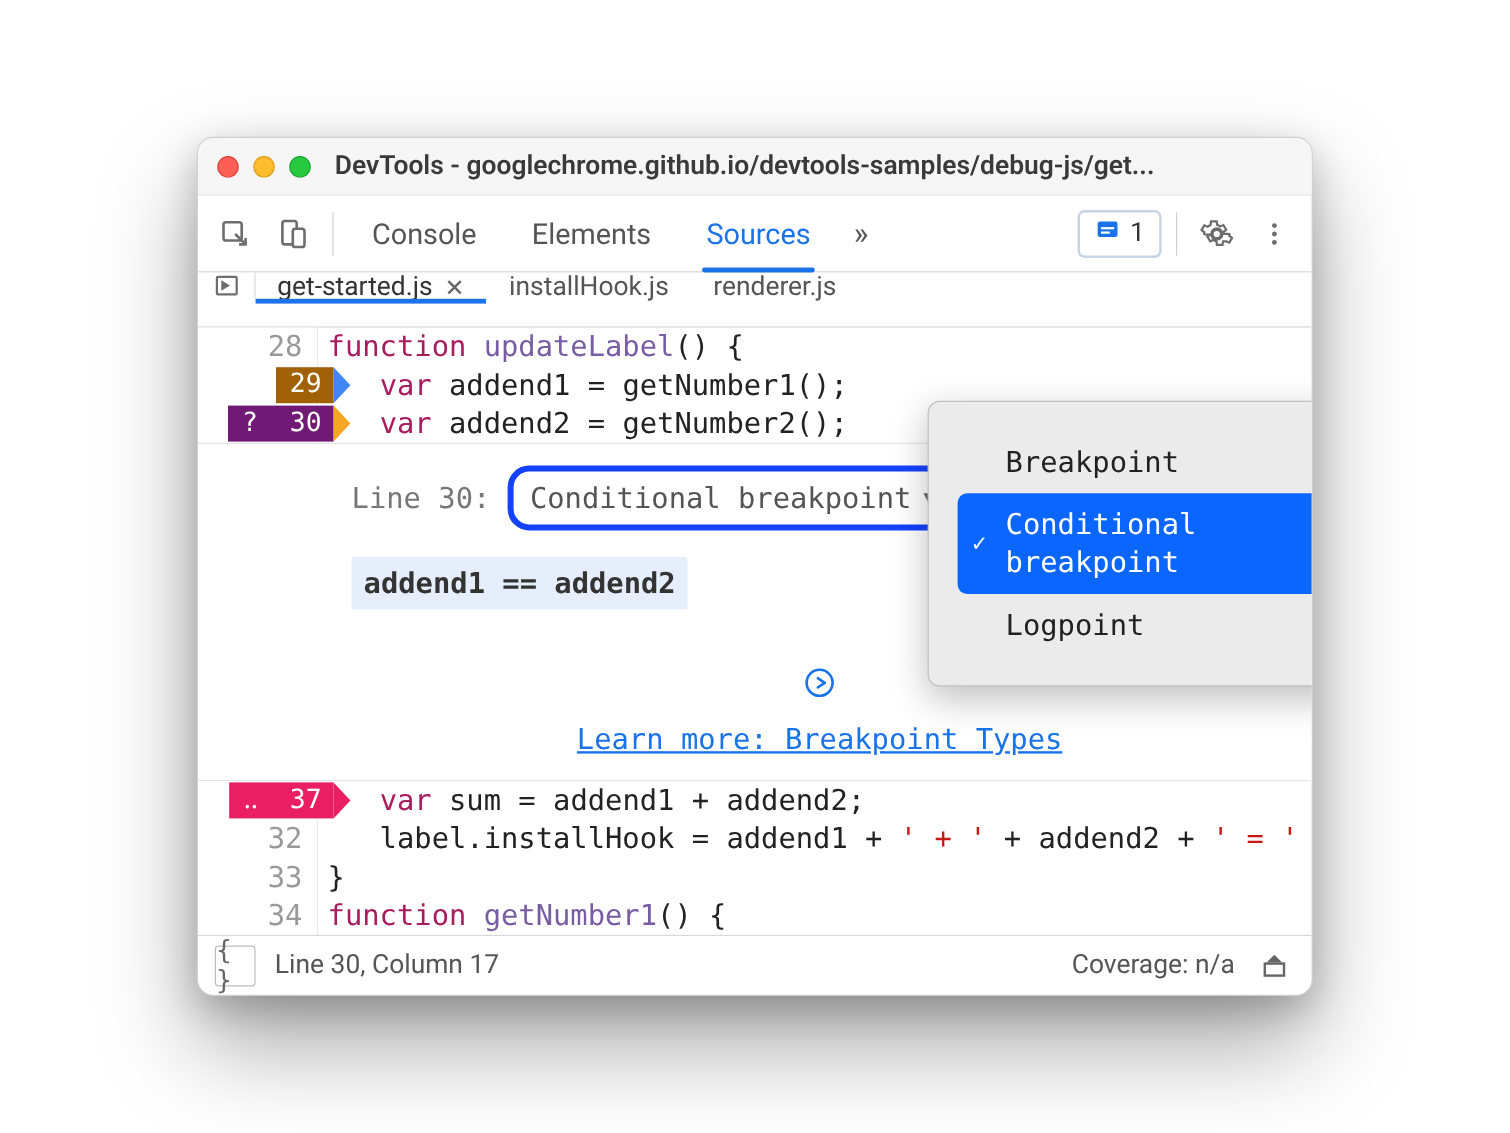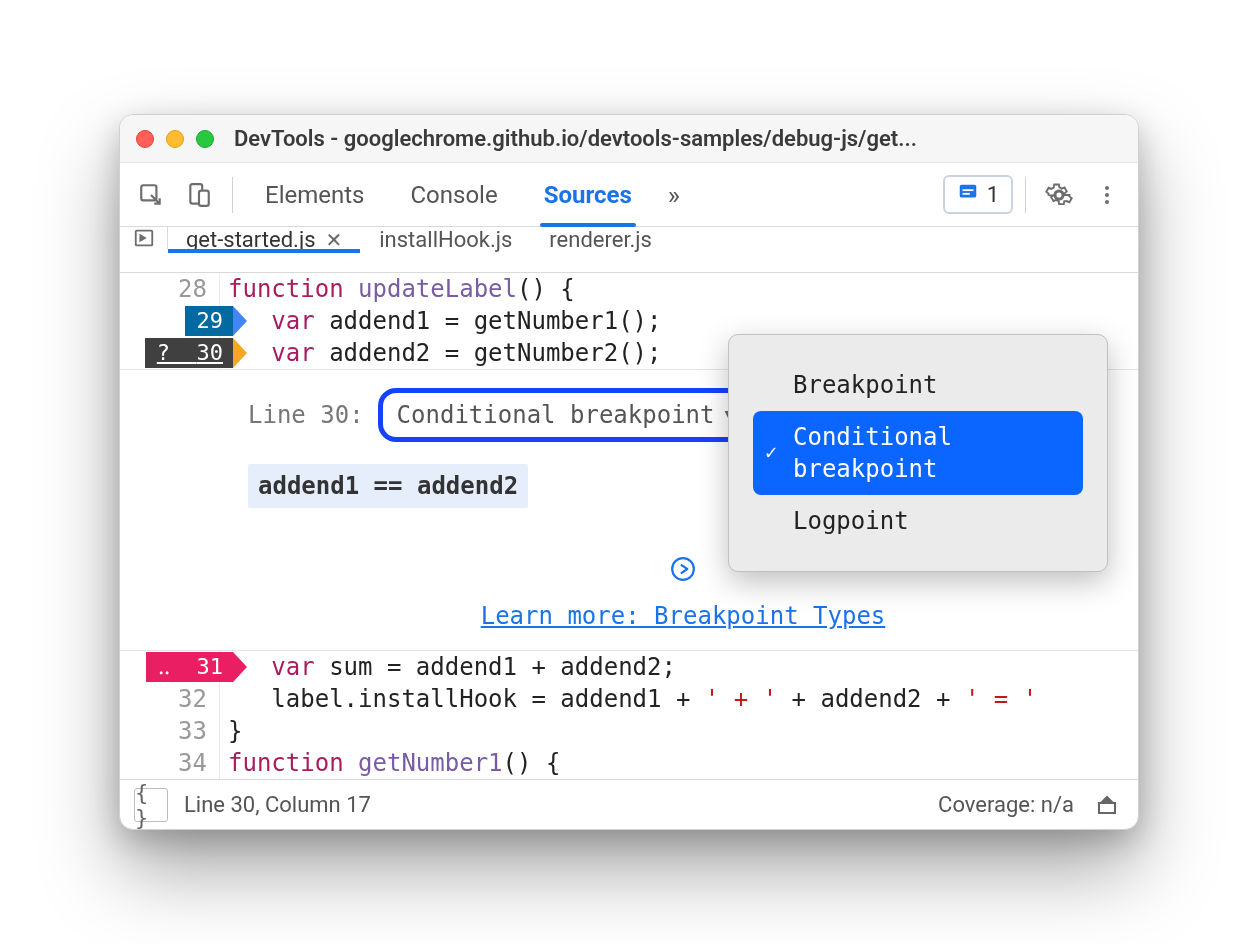--- a/index.html
+++ b/index.html
@@ -5,21 +5,21 @@
   * { box-sizing: border-box; margin: 0; padding: 0; }
   body {
     font-family: -apple-system, BlinkMacSystemFont, "Segoe UI", Roboto, sans-serif;
     background: #fff;
     display: flex;
     align-items: center;
     justify-content: center;
     min-height: 944px;
   }
   .window {
-    width: 1020px;
+    width: 930px;
     border-radius: 14px;
     background: #fff;
     box-shadow: 0 40px 80px rgba(0,0,0,0.35), 0 10px 30px rgba(0,0,0,0.2);
     overflow: hidden;
     border: 1px solid #d0d0d0;
     position: relative;
   }
 
   
   .titlebar {
@@ -70,21 +70,21 @@
   .tab {
     padding: 0 20px;
     height: 64px;
     display: flex; align-items: center;
     color: #555;
     cursor: pointer;
     position: relative;
   }
   .tab.active {
     color: #1a73e8;
-    font-weight: 700;
+    font-weight: 400;
   }
   .tab.active::after {
     content: "";
     position: absolute;
     bottom: 0; left: 16px; right: 16px;
     height: 4px;
     background: #1a73e8;
     border-radius: 2px;
   }
   .more-chevrons { font-size: 26px; color: #555; padding: 0 10px; }
@@ -184,23 +184,23 @@
     font-family: "SF Mono", Menlo, monospace;
     font-size: 22px;
   }
   .bp-tag::after {
     content: "";
     position: absolute;
     right: -14px; top: 0;
     border-top: 15px solid transparent;
     border-bottom: 15px solid transparent;
   }
-  .bp-blue { background: #0369a1; }
+  .bp-blue { background: #a16207; }
   .bp-blue::after { border-left: 14px solid #4285f4; }
-  .bp-orange { background: #404040; text-decoration: underline; }
+  .bp-orange { background: #701a75; }
   .bp-orange::after { border-left: 14px solid #f5a623; }
   .bp-pink { background: #e91e63; }
   .bp-pink::after { border-left: 14px solid #e91e63; }
 
   
   .bp-editor {
     border-top: 1px solid #e5e5e5;
     border-bottom: 1px solid #e5e5e5;
     background: #fff;
     padding: 18px 20px 18px 128px;
@@ -322,22 +322,22 @@
         <path d="M12 12 L20 20 M20 15 L20 20 L15 20"></path>
       </svg>
     </div>
     <div class="tool-icon">
       <svg width="26" height="26" viewBox="0 0 24 24" fill="none" stroke="currentColor" stroke-width="2">
         <rect x="4" y="2" width="11" height="18" rx="2"></rect>
         <rect x="12" y="8" width="9" height="14" rx="2" fill="#fff"></rect>
       </svg>
     </div>
     <div class="vsep"></div>
+    <div class="tab">Console</div>
     <div class="tab">Elements</div>
-    <div class="tab">Console</div>
     <div class="tab active">Sources</div>
     <div class="more-chevrons">»</div>
     <div style="flex:1"></div>
     <div class="issues-badge">
       <span class="issues-icon">
         <svg width="22" height="22" viewBox="0 0 24 24" fill="currentColor">
           <rect x="3" y="4" width="18" height="14" rx="2"></rect>
           <rect x="6" y="9" width="12" height="2" fill="#fff"></rect>
           <rect x="6" y="13" width="8" height="2" fill="#fff"></rect>
         </svg>
@@ -430,21 +430,21 @@
           <span class="check">✓</span>
           <span>Conditional breakpoint</span>
         </div>
         <div class="dd-item">Logpoint</div>
       </div>
     </div>
 
     <div class="code-row">
       <div class="gutter">
         <span class="bp-marker">
-            <span class="bp-tag bp-pink"><span>‥</span>&nbsp;&nbsp;<span>31</span></span>
+            <span class="bp-tag bp-pink"><span>‥</span>&nbsp;&nbsp;<span>37</span></span>
           </span>
       </div>
       <div class="code-cell"><span>   </span><span class="kw">var</span><span> sum = addend1 + addend2;</span></div>
     </div>
 
     <div class="code-row">
       <div class="gutter"><span class="lnum">32</span></div>
       <div class="code-cell"><span>   label.installHook = addend1 + </span><span class="str">' + '</span><span> + addend2 + </span><span class="str">' = '</span></div>
     </div>
 

